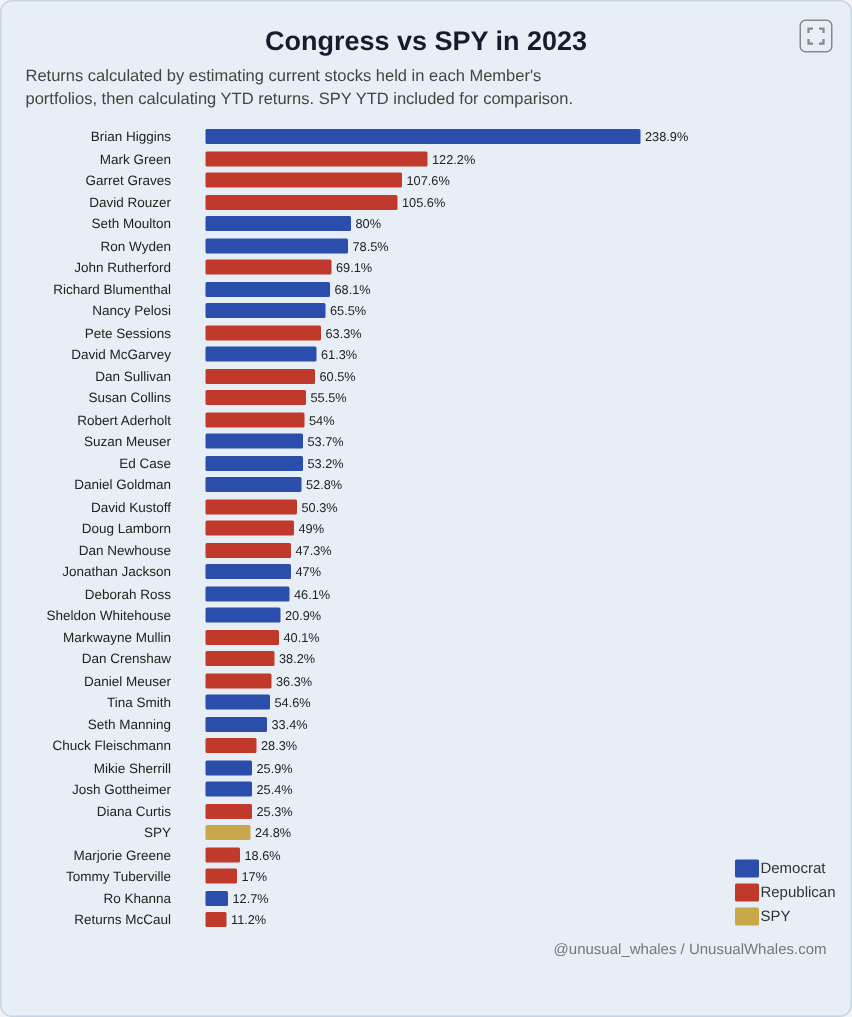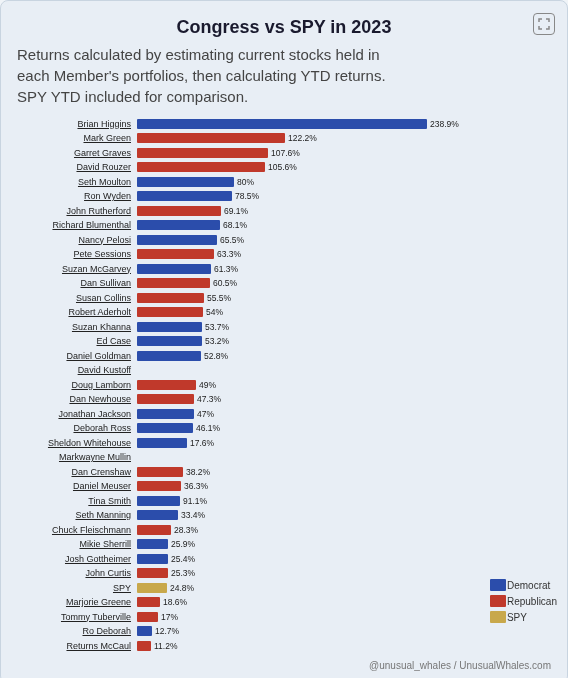--- a/index.html
+++ b/index.html
@@ -35,21 +35,21 @@
       font-size: 11px;
     }
     .title {
       text-align: center;
       font-size: 18px;
       font-weight: bold;
       color: #1a1a2e;
       margin-bottom: 6px;
     }
     .subtitle {
-      font-size: 15px;
+      font-size: 11px;
       color: #444;
       text-align: left;
       margin-bottom: 10px;
       line-height: 1.4;
       max-width: 380px;
     }
     .chart-area {
       display: flex;
       flex-direction: column;
       gap: 1.5px;
@@ -57,24 +57,23 @@
     .bar-row {
       display: flex;
       align-items: center;
       height: 13px;
     }
     .bar-label {
       width: 120px;
       text-align: right;
       font-size: 9px;
       color: #222;
-      padding-right: 6px;
+      padding-right: 23px;
       flex-shrink: 0;
       white-space: nowrap;
-      text-decoration: underline;
     }
     .bar-container {
       flex: 1;
       display: flex;
       align-items: center;
       position: relative;
     }
     .bar {
       height: 10px;
       border-radius: 1px;
@@ -197,21 +196,21 @@
         </div>
       </div>
       <div class="bar-row">
         <div class="bar-label">Pete Sessions</div>
         <div class="bar-container">
           <div class="bar republican" style="width: 77px;"></div>
           <span class="bar-value">63.3%</span>
         </div>
       </div>
       <div class="bar-row">
-        <div class="bar-label">Suzan McGarvey</div>
+        <div class="bar-label">David McGarvey</div>
         <div class="bar-container">
           <div class="bar democrat" style="width: 74px;"></div>
           <span class="bar-value">61.3%</span>
         </div>
       </div>
       <div class="bar-row">
         <div class="bar-label">Dan Sullivan</div>
         <div class="bar-container">
           <div class="bar republican" style="width: 73px;"></div>
           <span class="bar-value">60.5%</span>
@@ -225,21 +224,21 @@
         </div>
       </div>
       <div class="bar-row">
         <div class="bar-label">Robert Aderholt</div>
         <div class="bar-container">
           <div class="bar republican" style="width: 66px;"></div>
           <span class="bar-value">54%</span>
         </div>
       </div>
       <div class="bar-row">
-        <div class="bar-label">Suzan Khanna</div>
+        <div class="bar-label">Suzan Meuser</div>
         <div class="bar-container">
           <div class="bar democrat" style="width: 65px;"></div>
           <span class="bar-value">53.7%</span>
         </div>
       </div>
       <div class="bar-row">
         <div class="bar-label">Ed Case</div>
         <div class="bar-container">
           <div class="bar democrat" style="width: 65px;"></div>
           <span class="bar-value">53.2%</span>
@@ -247,20 +246,24 @@
       </div>
       <div class="bar-row">
         <div class="bar-label">Daniel Goldman</div>
         <div class="bar-container">
           <div class="bar democrat" style="width: 64px;"></div>
           <span class="bar-value">52.8%</span>
         </div>
       </div>
       <div class="bar-row">
         <div class="bar-label">David Kustoff</div>
+        <div class="bar-container">
+          <div class="bar republican" style="width: 61px;"></div>
+          <span class="bar-value">50.3%</span>
+        </div>
       </div>
       <div class="bar-row">
         <div class="bar-label">Doug Lamborn</div>
         <div class="bar-container">
           <div class="bar republican" style="width: 59px;"></div>
           <span class="bar-value">49%</span>
         </div>
       </div>
       <div class="bar-row">
         <div class="bar-label">Dan Newhouse</div>
@@ -280,45 +283,49 @@
         <div class="bar-label">Deborah Ross</div>
         <div class="bar-container">
           <div class="bar democrat" style="width: 56px;"></div>
           <span class="bar-value">46.1%</span>
         </div>
       </div>
       <div class="bar-row">
         <div class="bar-label">Sheldon Whitehouse</div>
         <div class="bar-container">
           <div class="bar democrat" style="width: 50px;"></div>
-          <span class="bar-value">17.6%</span>
+          <span class="bar-value">20.9%</span>
         </div>
       </div>
       <div class="bar-row">
         <div class="bar-label">Markwayne Mullin</div>
+        <div class="bar-container">
+          <div class="bar republican" style="width: 49px;"></div>
+          <span class="bar-value">40.1%</span>
+        </div>
       </div>
       <div class="bar-row">
         <div class="bar-label">Dan Crenshaw</div>
         <div class="bar-container">
           <div class="bar republican" style="width: 46px;"></div>
           <span class="bar-value">38.2%</span>
         </div>
       </div>
       <div class="bar-row">
         <div class="bar-label">Daniel Meuser</div>
         <div class="bar-container">
           <div class="bar republican" style="width: 44px;"></div>
           <span class="bar-value">36.3%</span>
         </div>
       </div>
       <div class="bar-row">
         <div class="bar-label">Tina Smith</div>
         <div class="bar-container">
           <div class="bar democrat" style="width: 43px;"></div>
-          <span class="bar-value">91.1%</span>
+          <span class="bar-value">54.6%</span>
         </div>
       </div>
       <div class="bar-row">
         <div class="bar-label">Seth Manning</div>
         <div class="bar-container">
           <div class="bar democrat" style="width: 41px;"></div>
           <span class="bar-value">33.4%</span>
         </div>
       </div>
       <div class="bar-row">
@@ -336,21 +343,21 @@
         </div>
       </div>
       <div class="bar-row">
         <div class="bar-label">Josh Gottheimer</div>
         <div class="bar-container">
           <div class="bar democrat" style="width: 31px;"></div>
           <span class="bar-value">25.4%</span>
         </div>
       </div>
       <div class="bar-row">
-        <div class="bar-label">John Curtis</div>
+        <div class="bar-label">Diana Curtis</div>
         <div class="bar-container">
           <div class="bar republican" style="width: 31px;"></div>
           <span class="bar-value">25.3%</span>
         </div>
       </div>
       <div class="bar-row">
         <div class="bar-label">SPY</div>
         <div class="bar-container">
           <div class="bar spy" style="width: 30px;"></div>
           <span class="bar-value">24.8%</span>
@@ -364,21 +371,21 @@
         </div>
       </div>
       <div class="bar-row">
         <div class="bar-label">Tommy Tuberville</div>
         <div class="bar-container">
           <div class="bar republican" style="width: 21px;"></div>
           <span class="bar-value">17%</span>
         </div>
       </div>
       <div class="bar-row">
-        <div class="bar-label">Ro Deborah</div>
+        <div class="bar-label">Ro Khanna</div>
         <div class="bar-container">
           <div class="bar democrat" style="width: 15px;"></div>
           <span class="bar-value">12.7%</span>
         </div>
       </div>
       <div class="bar-row">
         <div class="bar-label">Returns McCaul</div>
         <div class="bar-container">
           <div class="bar republican" style="width: 14px;"></div>
           <span class="bar-value">11.2%</span>

